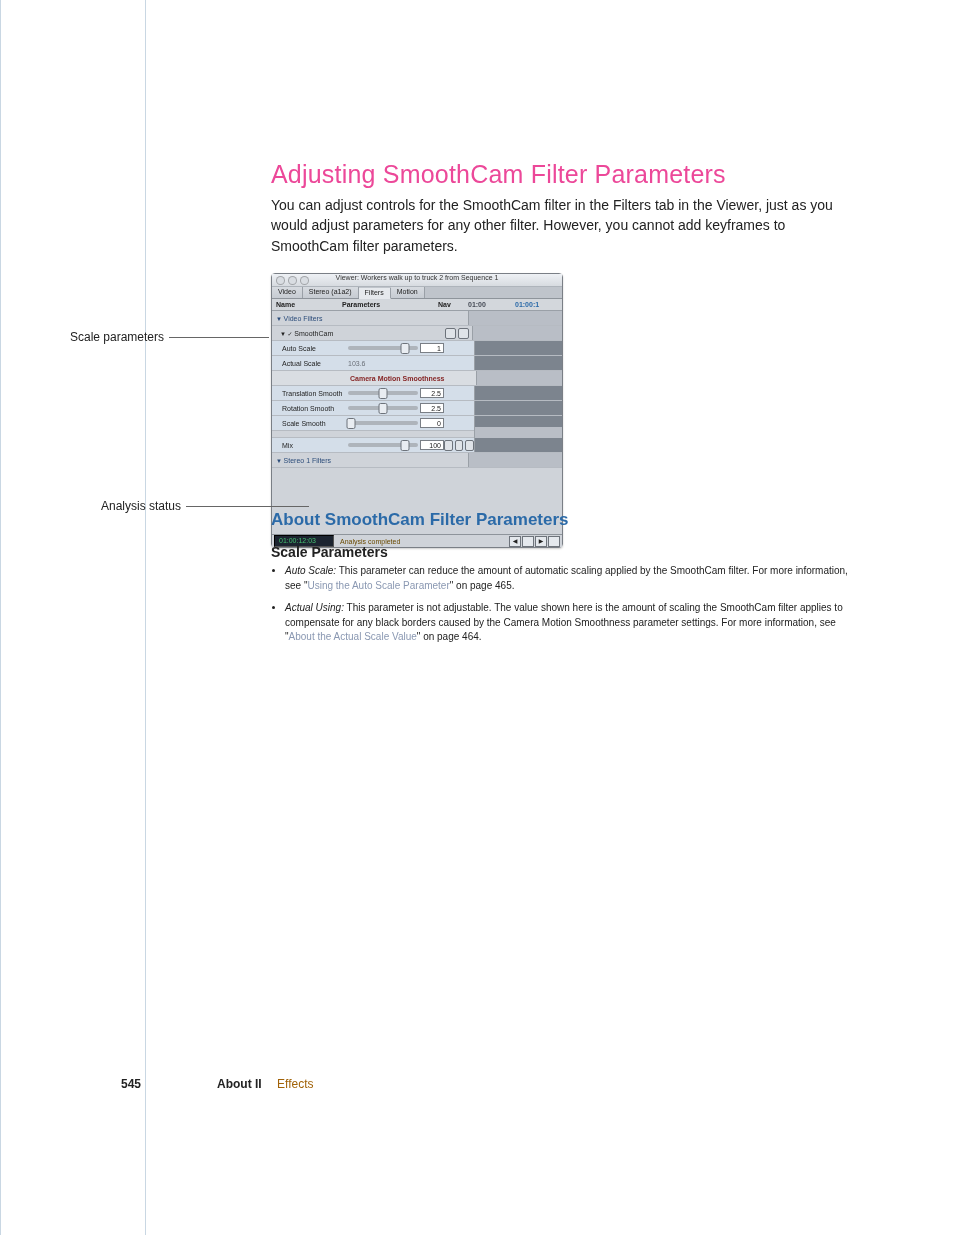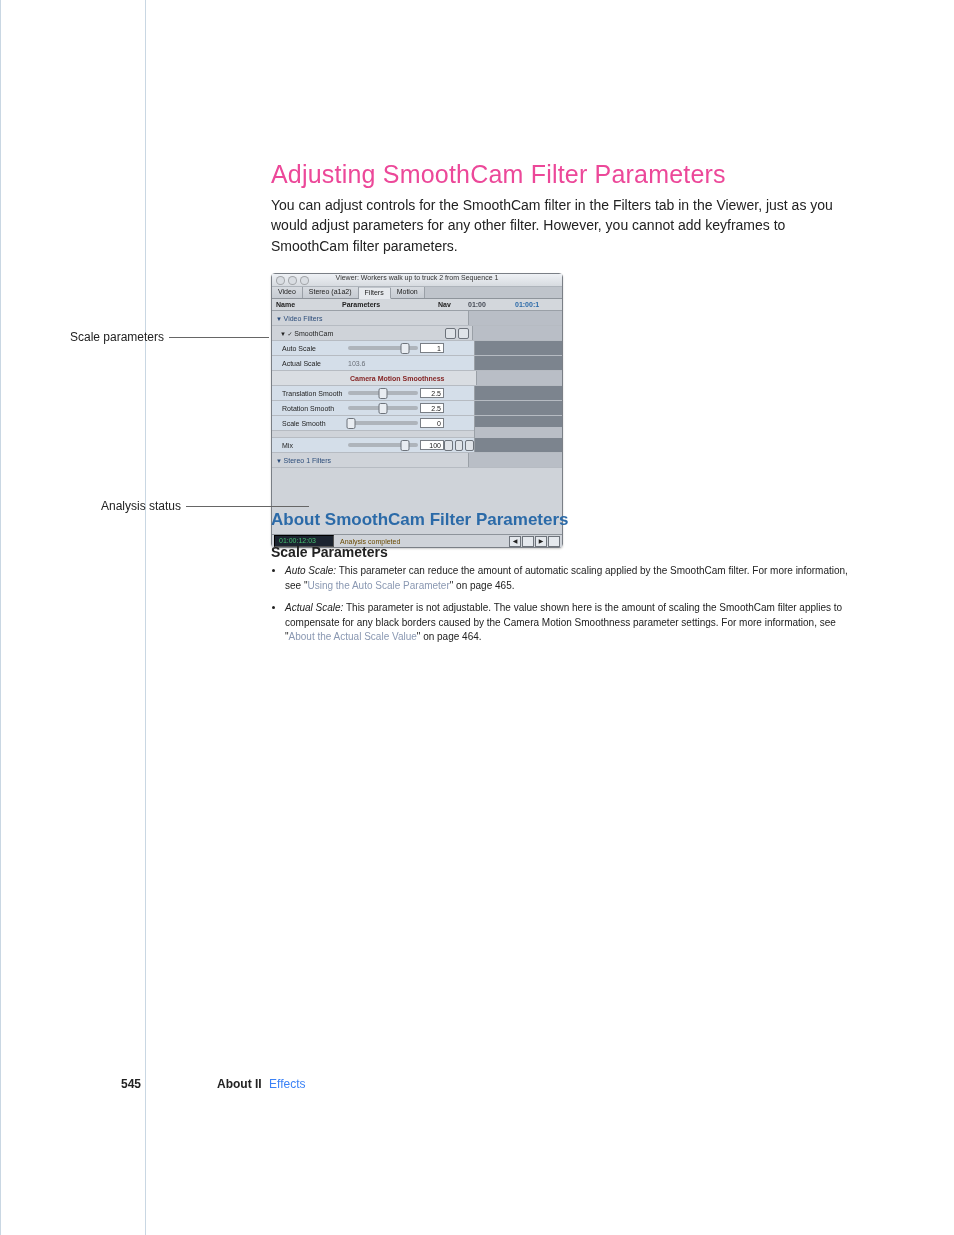--- a/index.html
+++ b/index.html
@@ -182,21 +182,21 @@
     left: 120px;
     top: 1077px;
     width: 730px;
     display: flex;
     align-items: baseline;
     gap: 76px;
     font-size: 12px;
   }
   .pagenum { color: #222; font-weight: 600; }
   .footer .part { font-weight: 600; color: #222; }
-  .footer .sec { color: #3b82f6; margin-left: 4px; text-align: right; }
+  .footer .sec { color: #a16207; margin-left: 12px; text-align: right; }
 
   .content2 {
     position: absolute;
     left: 270px;
     top: 492px;
     width: 580px;
   }
 </style>
 </head>
 <body>
@@ -368,21 +368,21 @@
 
   <div class="content2">
     <h2>About SmoothCam Filter Parameters</h2>
 
     <h3>Scale Parameters</h3>
     <ul>
       <li>
         <em>Auto Scale:</em><span> This parameter can reduce the amount of automatic scaling applied by the SmoothCam filter. For more information, see "</span><span class="linklike">Using the Auto Scale Parameter</span><span>" on page 465.</span>
       </li>
       <li>
-        <em>Actual Scale:</em><span> This parameter is not adjustable. The value shown here is the amount of scaling the SmoothCam filter applies to compensate for any black borders caused by the Camera Motion Smoothness parameter settings. For more information, see "</span><span class="linklike">About the Actual Scale Value</span><span>" on page 464.</span>
+        <em>Actual Using:</em><span> This parameter is not adjustable. The value shown here is the amount of scaling the SmoothCam filter applies to compensate for any black borders caused by the Camera Motion Smoothness parameter settings. For more information, see "</span><span class="linklike">About the Actual Scale Value</span><span>" on page 464.</span>
       </li>
     </ul>
   </div>
 
   <div class="footer">
     <span class="pagenum">545</span>
     <span>
       <span class="part">About II</span>
       <span class="sec">Effects</span>
     </span>

